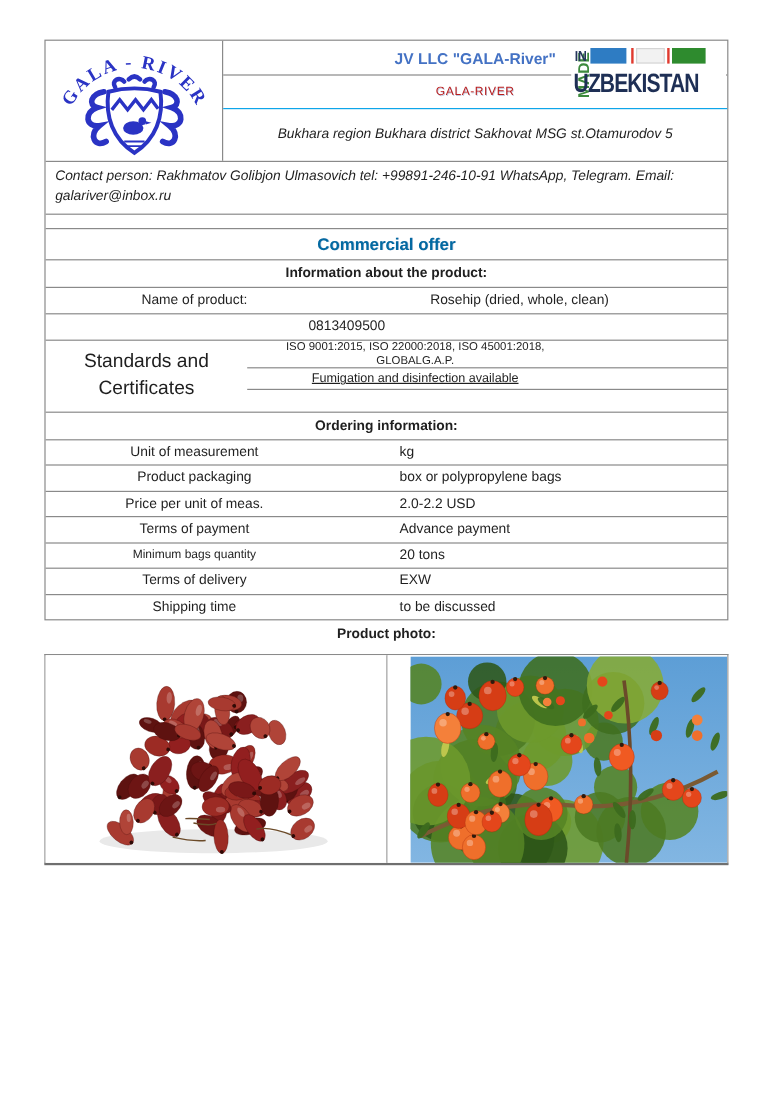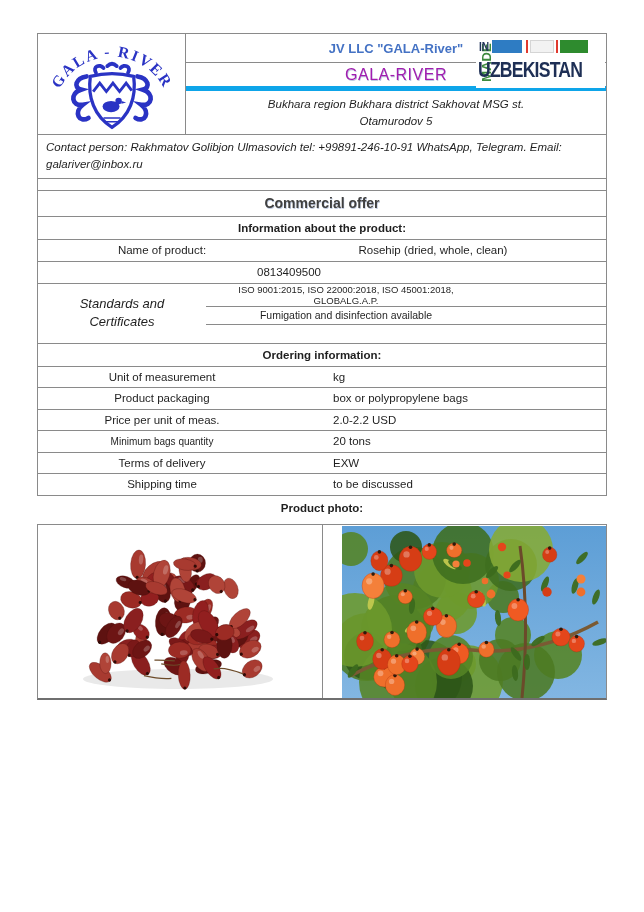--- a/index.html
+++ b/index.html
@@ -16,23 +16,23 @@
   .tbl1 { border:1px solid #8a8a8a; background:#fff; }
   .row { border-top:1px solid #8a8a8a; }
   .row:first-child { border-top:none; }
 
   
   .header-row { display:flex; height:100px; position:relative; border-top:none; }
   .logo-cell { width:148px; border-right:1px solid #8a8a8a; display:flex; align-items:center; justify-content:center; }
   .header-right { flex:1; display:flex; flex-direction:column; }
   .hr1 { height:29px; border-bottom:1px solid #8a8a8a; display:flex; align-items:center; justify-content:center;
          font-weight:bold; font-size:13px; color:#4472C4; }
-  .hr2 { height:28px; border-bottom:5px solid #0ea5e9; display:flex; align-items:center; justify-content:center;
-         font-size:16px; color:#a21caf; letter-spacing:0.5px; text-shadow:0.6px 0.6px 0 rgba(140,160,200,0.55); }
-  .hr3 { flex:1; display:flex; flex-direction:column; align-items:center; justify-content:center;
+  .hr2 { height:28px; border-bottom:1px solid #0ea5e9; display:flex; align-items:center; justify-content:center;
+         font-size:10px; color:#b91c1c; letter-spacing:0.5px; text-shadow:0.6px 0.6px 0 rgba(140,160,200,0.55); }
+  .hr3 { flex:1; display:flex; flex-direction:row; align-items:center; justify-content:center;
          font-style:italic; font-size:11.5px; line-height:1.45; }
   .made-badge { position:absolute; right:1px; top:1px; width:129px; height:53px; background:#fff;
                 display:flex; padding:3px 3px 3px 2px; }
   .made-col { width:16px; position:relative; }
   .made-col span { position:absolute; left:-14px; top:17px; transform:rotate(-90deg); transform-origin:center;
                    display:block; width:44px; text-align:center;
                    font-weight:bold; font-size:13px; color:#3d8a3d; letter-spacing:0px; }
   .badge-right { flex:1; display:flex; flex-direction:column; }
   .badge-top { display:flex; align-items:center; height:19px; }
   .badge-in { font-weight:bold; font-size:12px; color:#24365c; margin-right:2px; transform:scaleX(0.85); }
@@ -43,41 +43,41 @@
   .stripe-green { width:28px; background:#2e8b2e; }
   .badge-country { font-weight:bold; font-size:22px; color:#1e2f55; letter-spacing:-1px;
                    transform:scaleX(0.80); transform-origin:left center; white-space:nowrap; line-height:30px; }
 
   
   .contact-row { min-height:39px; padding:4px 8px 4px 8px; font-style:italic; font-size:11.5px; line-height:1.5; }
   .spacer-row { height:12px; }
 
   
   .title-row { height:26px; display:flex; align-items:center; justify-content:center;
-               font-weight:bold; font-size:14px; color:#404040; text-shadow:0.6px 0.6px 0 rgba(140,160,200,0.55); }
+               font-weight:bold; font-size:14px; color:#0369a1; text-shadow:0.6px 0.6px 0 rgba(140,160,200,0.55); }
   .sect-row { height:23px; display:flex; align-items:center; justify-content:center; font-weight:bold; font-size:11.5px; }
 
   
   .prow, .orow { display:flex; align-items:center;gap:40px; }
   .prow { height:22px; }
   .orow { height:21.5px; }
   .plabel { width:248px; text-align:center; font-size:11.5px; }
   .plabel.small { font-size:10px; }
   .pvalue-center { flex:1; text-align:center; padding-right:66px; font-size:11.5px; }
   .ovalue { flex:1; text-align:left; padding-left:7px; font-size:11.5px; }
 
   
   .standards-row { display:flex; height:60px; }
   .std-label { width:168px; display:flex; align-items:center; justify-content:center; text-align:center;
-               font-size:13px; line-height:1.4; padding:0 22px;font-style:italic; }
+               font-size:16px; line-height:1.4; padding:0 22px; }
   .std-right { flex:1; display:flex; flex-direction:column; }
   .std-sub { flex:1; display:flex; align-items:center; justify-content:center; padding-right:120px; text-align:center; }
   .std-sub.b { border-bottom:1px solid #8a8a8a; }
   .std-iso { font-size:9.5px; }
-  .std-fum { font-size:10.5px; }
+  .std-fum { font-size:10.5px;text-decoration:underline; }
 
   
   .photo-heading { height:24px; display:flex; align-items:center; justify-content:center;
                    font-weight:bold; font-size:11.5px; }
 
   
   .photos { margin-top:4px; border:1px solid #8a8a8a; border-bottom:2px solid #6f6f6f; display:flex; height:176px; background:#fff; }
   .photo-cell-left { width:285px; border-right:1px solid #8a8a8a; display:flex; align-items:center; justify-content:center; background:#fff; }
   .photo-cell-right { flex:1; position:relative; background:#fff; }
   .photo-cell-right svg { position:absolute; right:0; top:1px; }
@@ -169,20 +169,24 @@
         <div class="plabel">Unit of measurement</div>
         <div class="ovalue">kg</div>
       </div>
       <div class="row orow">
         <div class="plabel">Product packaging</div>
         <div class="ovalue">box or polypropylene bags</div>
       </div>
       <div class="row orow">
         <div class="plabel">Price per unit of meas.</div>
         <div class="ovalue">2.0-2.2 USD</div>
+      </div>
+      <div class="row orow">
+        <div class="plabel">Terms of payment</div>
+        <div class="ovalue">Advance payment</div>
       </div>
       <div class="row orow">
         <div class="plabel small">Minimum bags quantity</div>
         <div class="ovalue">20 tons</div>
       </div>
       <div class="row orow">
         <div class="plabel">Terms of delivery</div>
         <div class="ovalue">EXW</div>
       </div>
       <div class="row orow">

